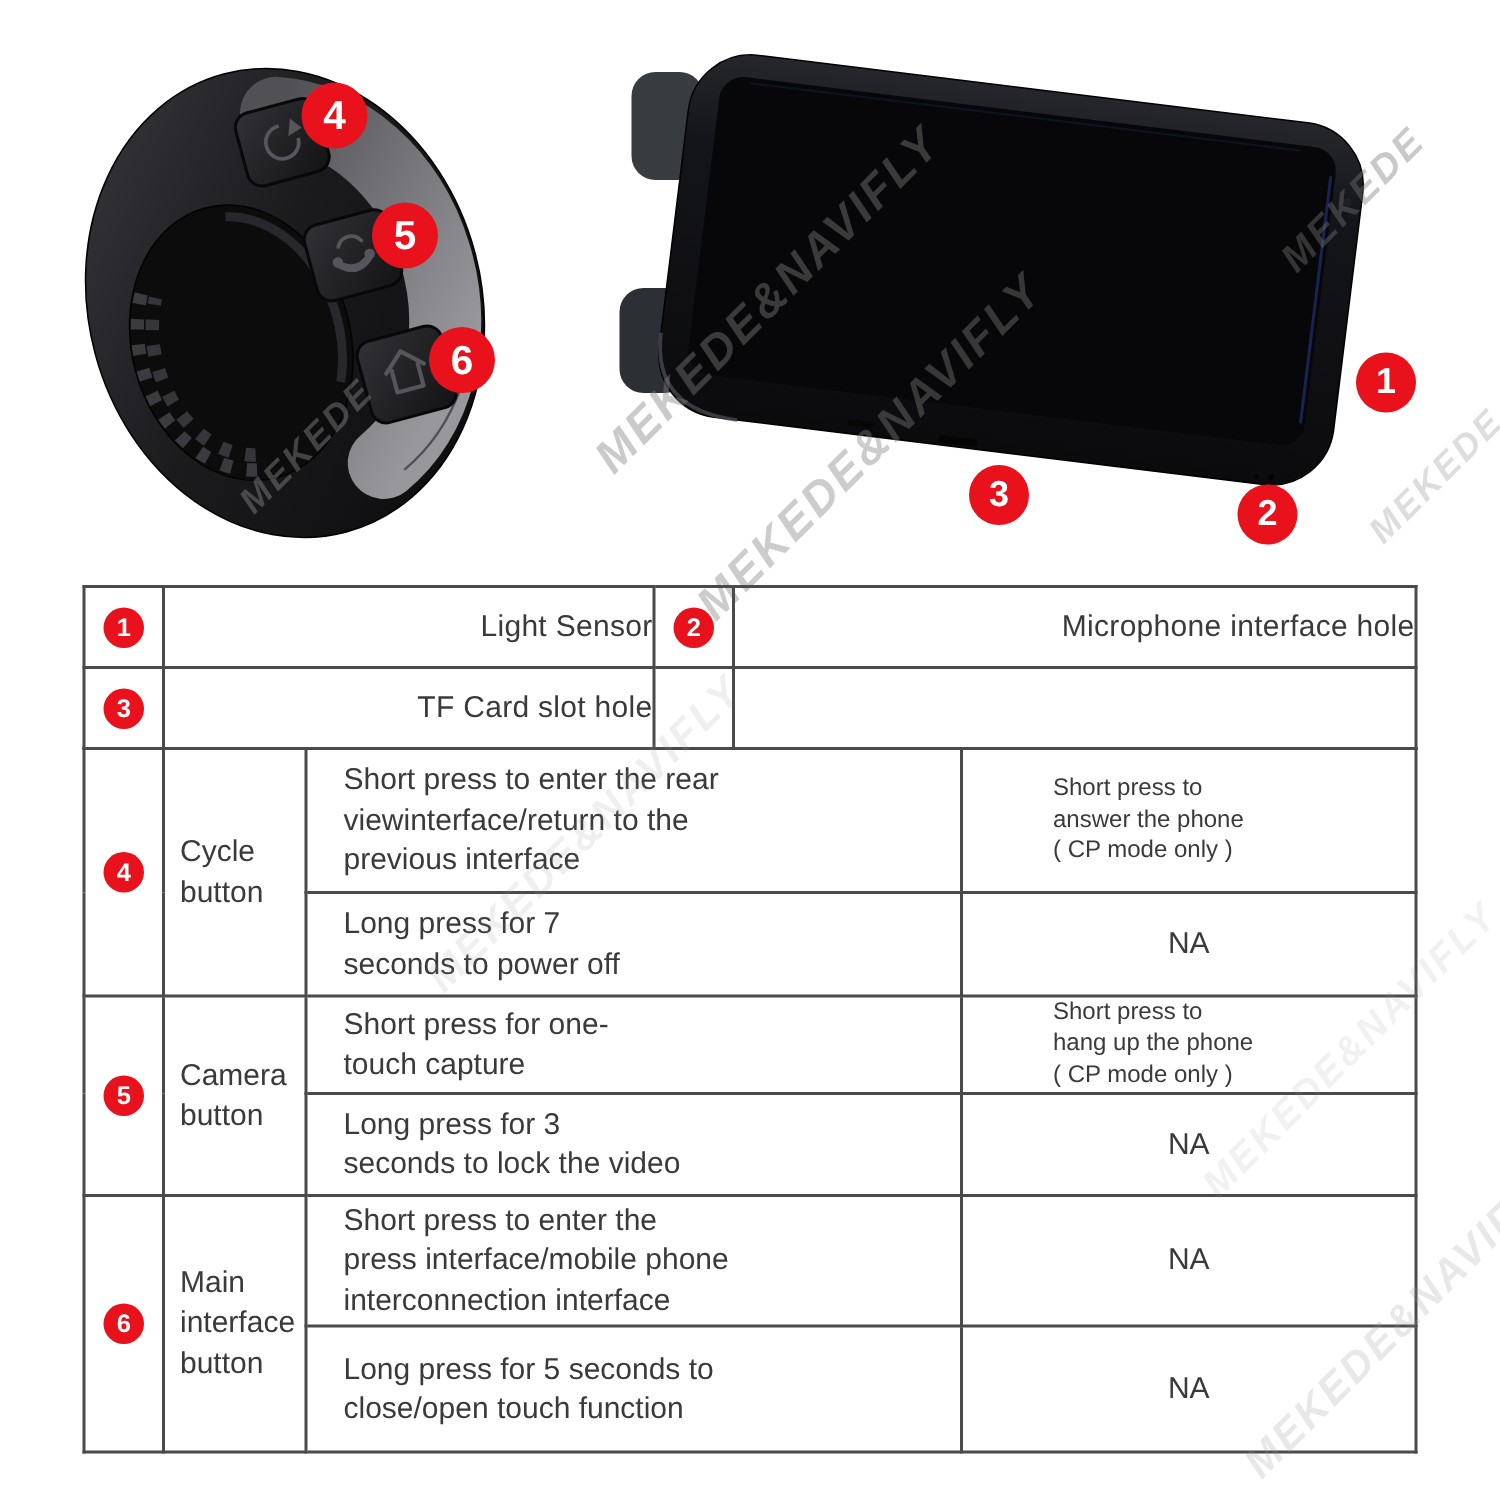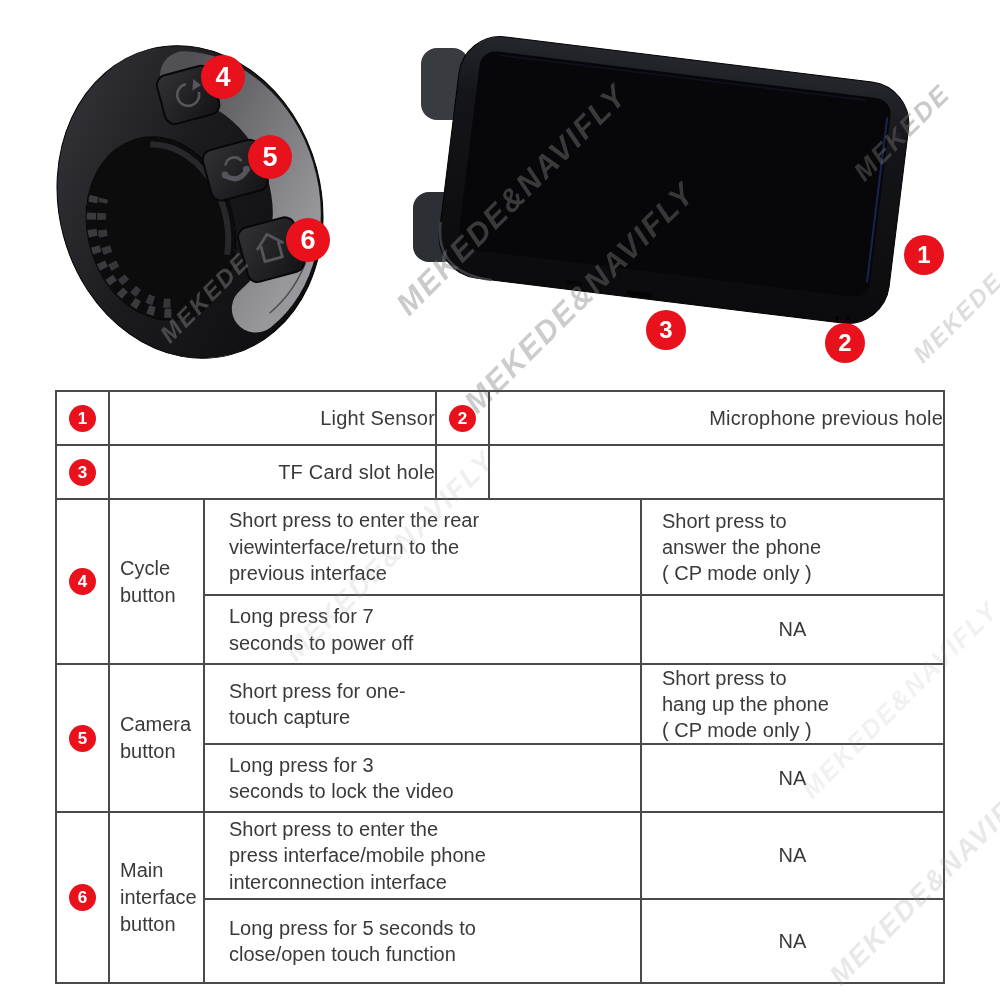--- a/index.html
+++ b/index.html
@@ -32,21 +32,21 @@
   
   #spec { position:absolute; left:55px; top:390px; width:890px; }
   table { border-collapse:collapse; table-layout:fixed; width:888px; }
   td { border:2px solid #4a4a4a; color:#3a3a3a; font-size:20px; vertical-align:middle; background:transparent; }
   #tableB { margin-top:-2px; }
   .badge-cell { text-align:center; }
   .cell-label { text-align:right; padding-left:17px; letter-spacing:0.2px; }
   .pre { white-space:pre-line; }
   .blabel { padding-left:10px; line-height:1.35;margin-top:37px; }
   .desc { padding-left:24px; line-height:1.32; }
-  .note { font-size:20px; padding-left:20px; line-height:1.3; }
+  .note { font-size:16px; padding-left:60px; line-height:1.3; }
   .na { text-align:center; padding-left:0;margin-top:44px; }
 </style>
 </head>
 <body>
 
 <div id="stage">
 
   <div id="hero">
     <svg width="1000" height="388" viewBox="0 0 1000 388">
       <defs>
@@ -153,21 +153,21 @@
           <col style="width:53px">
           <col style="width:327px">
           <col style="width:53px">
           <col style="width:455px">
         </colgroup>
       <tbody>
           <tr style="height:54px">
         <td class="badge-cell"><span class="badge badge-sm">1</span></td>
         <td class="cell-label">Light Sensor</td>
         <td class="badge-cell"><span class="badge badge-sm">2</span></td>
-        <td class="cell-label">Microphone previous hole</td>
+        <td class="cell-label">Microphone interface hole</td>
       </tr>
       <tr style="height:54px">
         <td class="badge-cell"><span class="badge badge-sm">3</span></td>
         <td class="cell-label">TF Card slot hole</td>
         <td class="badge-cell"></td>
         <td class="cell-label"></td>
       </tr>
     </tbody>
       </table>
 

